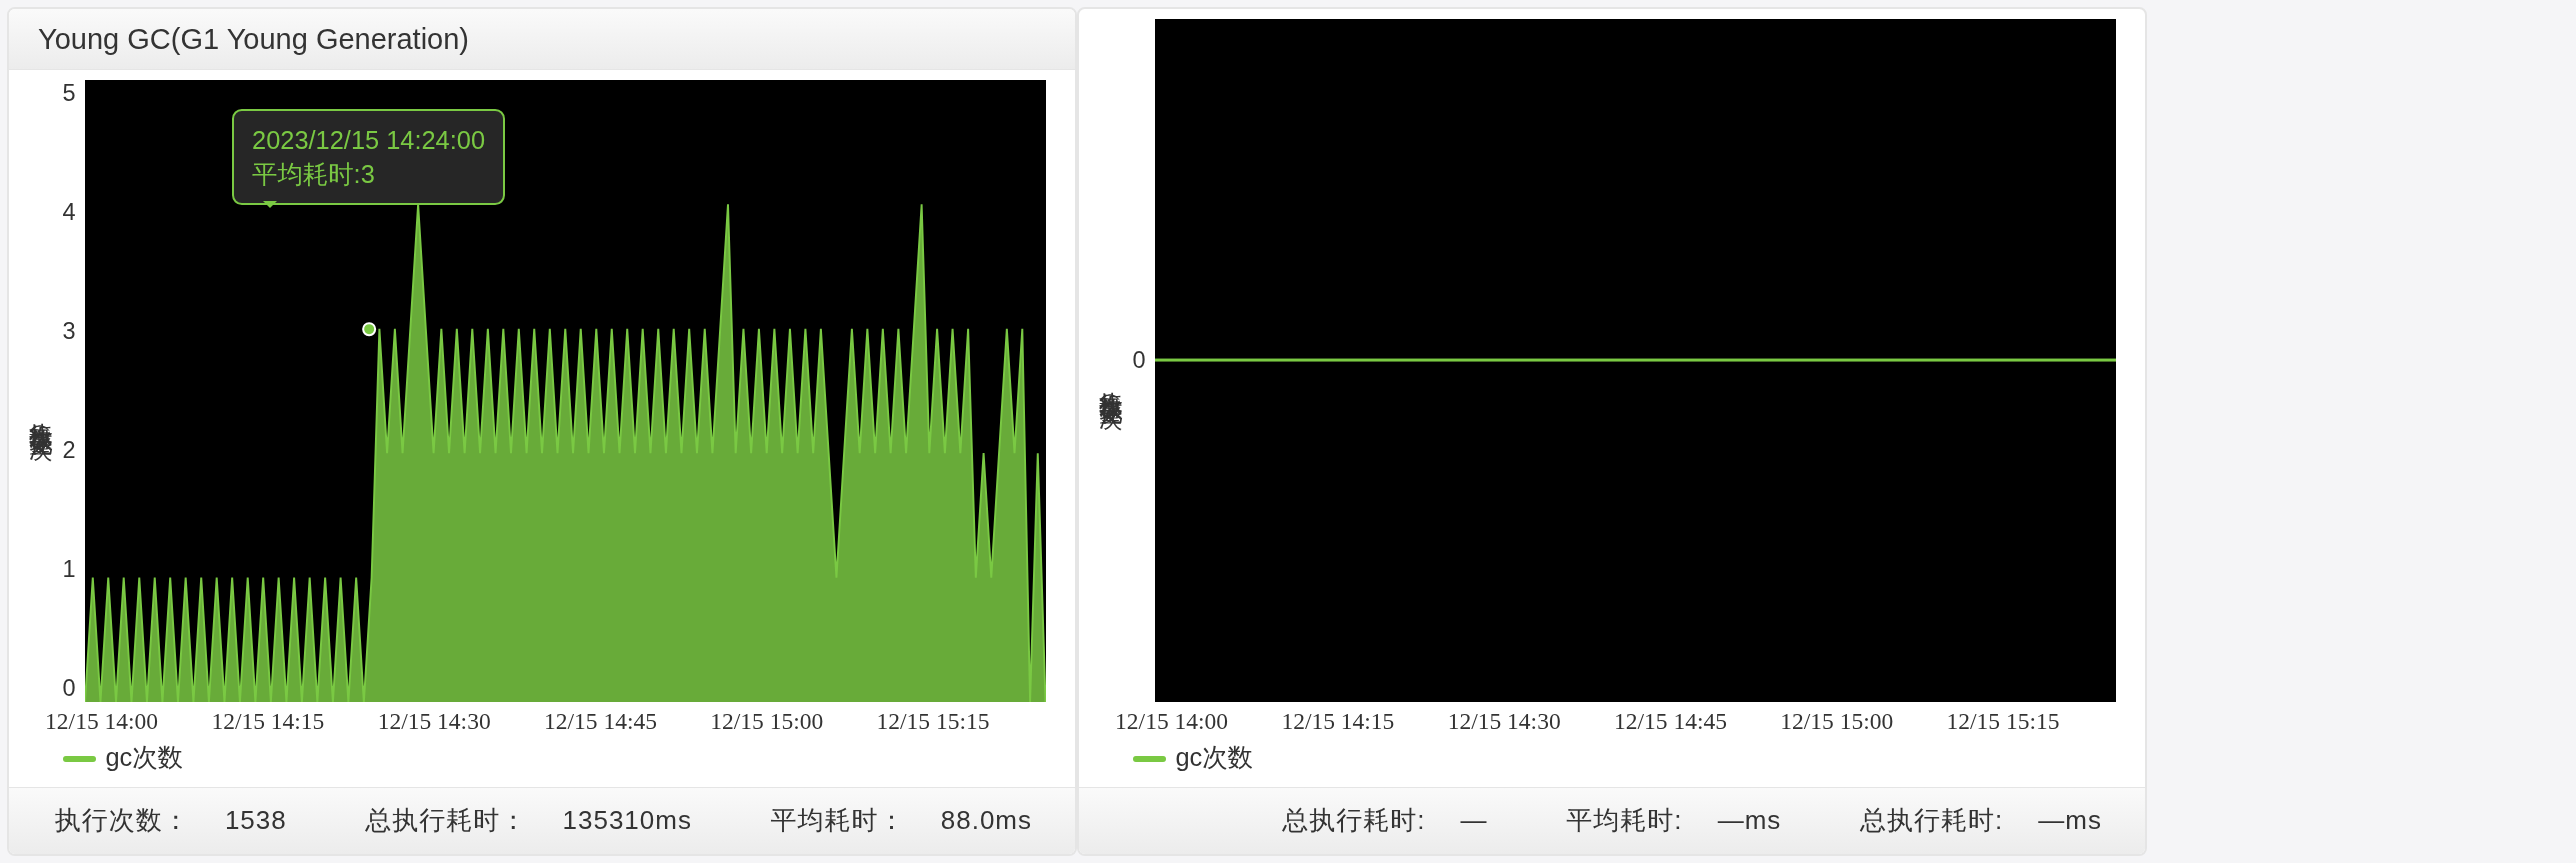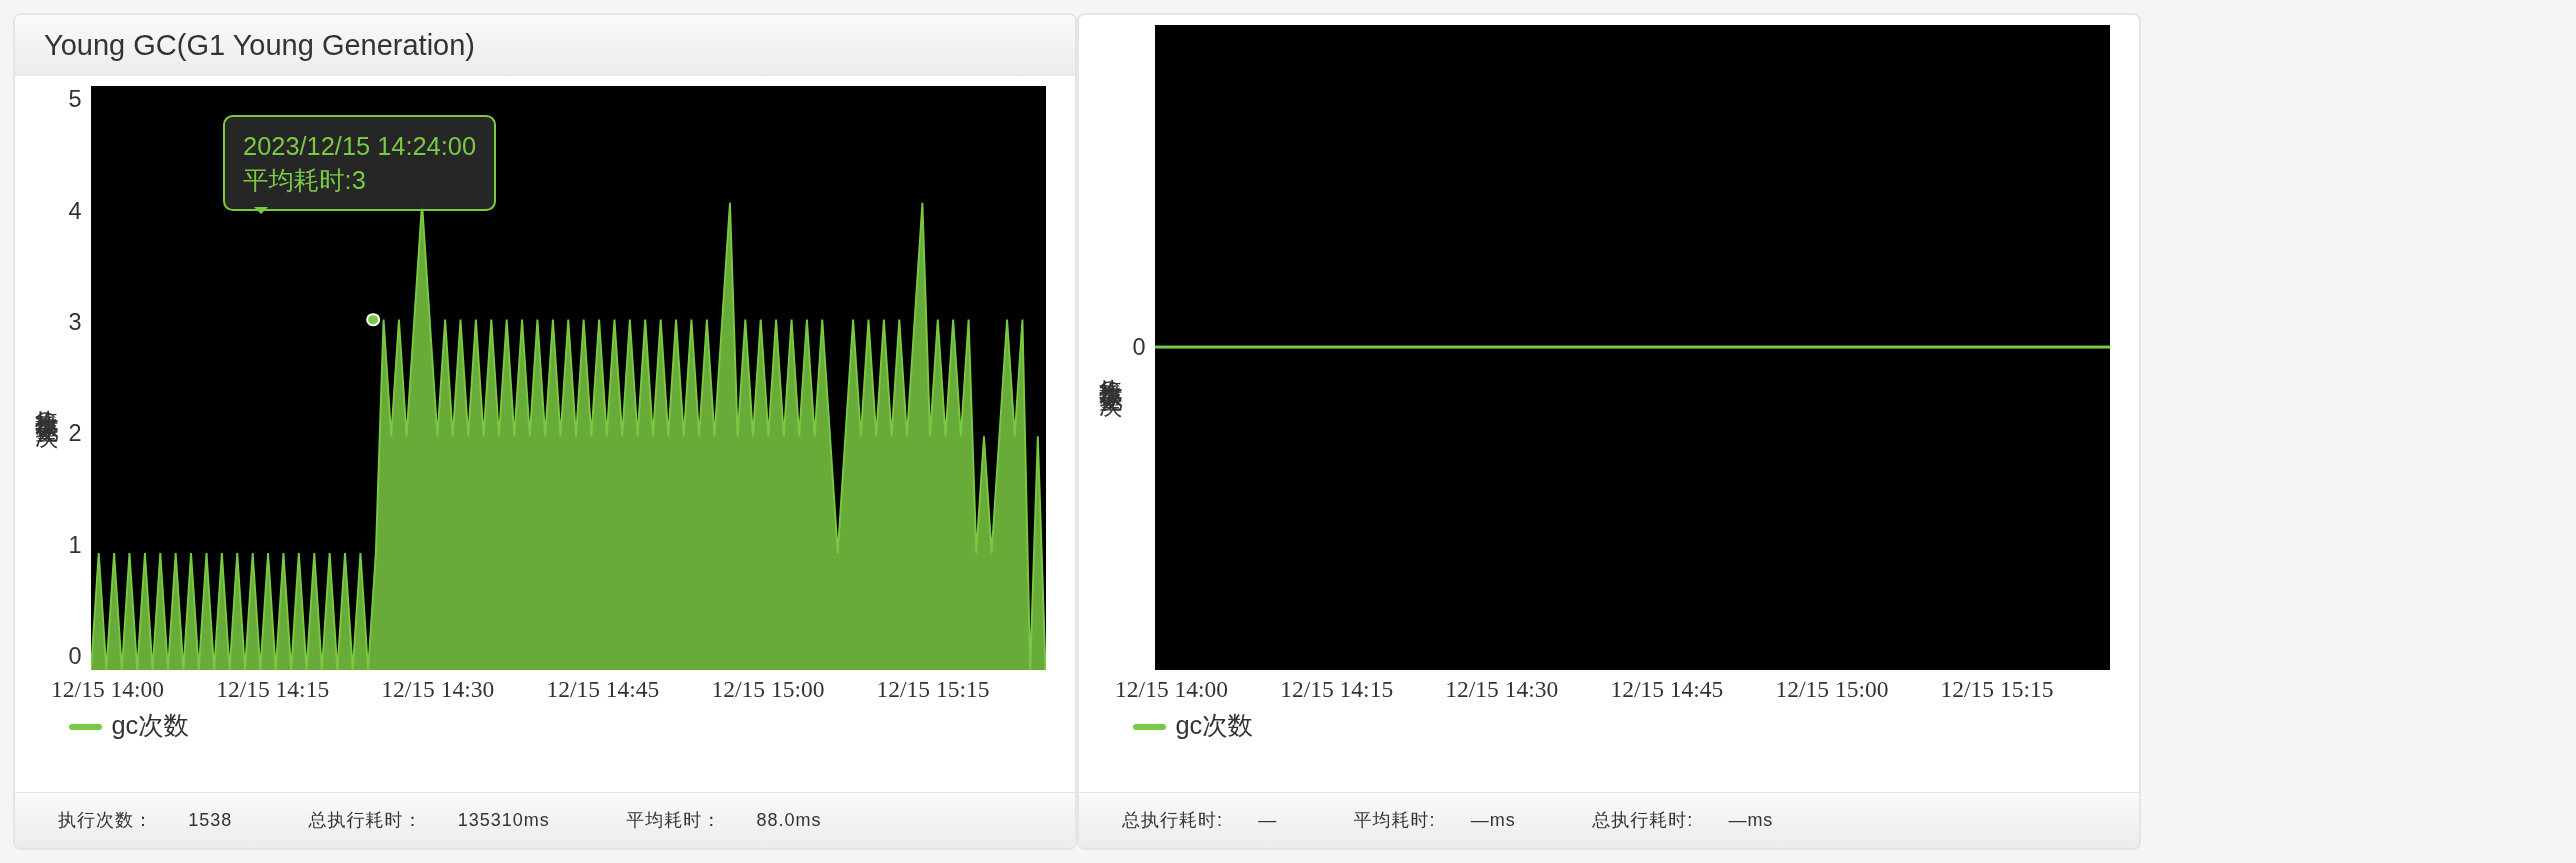--- a/index.html
+++ b/index.html
@@ -1,31 +1,31 @@
 <!DOCTYPE html>
 <html><head>
 <meta charset="utf-8">
 <style>
   * { box-sizing: border-box; }
   html, body { margin:0; padding:0; background:#f5f5f7; font-family:-apple-system,BlinkMacSystemFont,"Segoe UI","PingFang SC","Hiragino Sans GB","Microsoft YaHei",sans-serif; }
-  .wrap { display:flex; padding:13px; width:2154px; height:863px; }
+  .wrap { display:flex; padding:7px; width:2154px; height:863px; }
   .panel { flex:1; background:#fff; border:2px solid #e5e5e5; border-radius:7.8px; display:flex; flex-direction:column; overflow:hidden; }
   .panel-title { background:linear-gradient(#fafafa,#ececec); padding:13.7px 29px; font-size:29px; color:#333; border-bottom:1px solid #e5e5e5; }
   .chart-area { flex:1; display:flex; padding:9.8px 29px 0 9.8px; position:relative; }
   .y-axis-label { writing-mode:vertical-rl; text-orientation:upright; font-size:23.5px; color:#333; display:flex; align-items:center; justify-content:center; padding:0 5.9px 39px 5.9px; letter-spacing:2px; }
   .chart-body { flex:1; display:flex; flex-direction:column; }
   .plot-row { flex:1; display:flex; }
   .y-ticks { display:flex; flex-direction:column; justify-content:space-between; align-items:flex-end; padding-right:9.8px; font-size:23.5px; color:#333; }
   .plot { flex:1; background:#000; position:relative; overflow:hidden; }
   .plot svg { width:100%; height:100%; display:block; }
   .x-ticks { display:flex; justify-content:space-between; font-size:23.5px; color:#333; padding:5.9px 0 0 0; margin-left:39px; }
   .x-ticks span { transform:translateX(-50%); white-space:nowrap;font-family:Liberation Serif, serif; }
   .legend-row { text-align:left; font-size:25.4px; color:#333; padding:5.9px 0 11.7px; }
   .legend-swatch { display:inline-block; width:33px; height:5.9px; background:#7ac943; border-radius:2.9px; vertical-align:middle; margin-right:9.8px; }
-  .stats { background:linear-gradient(#fafafa,#ececec); border-top:1px solid #e5e5e5; text-align:left; font-size:18px; color:#333; padding:15.7px 7.8px; letter-spacing:1px;margin-top:37px; }
+  .stats { background:linear-gradient(#fafafa,#ececec); border-top:1px solid #e5e5e5; text-align:right; font-size:26px; color:#333; padding:15.7px 7.8px; letter-spacing:1px; }
   .stats span { margin:0 17.6px; }
   .tooltip { position:absolute; background:rgba(40,40,40,.96); border:2px solid #7ac943; border-radius:9.8px; color:#7ac943; font-size:25.4px; padding:11.7px 17.6px; white-space:nowrap; pointer-events:none; line-height:1.35; }
   .tooltip::after { content:""; position:absolute; left:29px; bottom:-11.7px; border:7.8px solid transparent; border-top-color:#7ac943; }
   .marker { position:absolute; width:13.7px; height:13.7px; border:2.9px solid #fff; background:#7ac943; border-radius:50%; transform:translate(-50%,-50%); }
   .y-center { display:flex; flex-direction:column; justify-content:center; align-items:flex-end; padding-right:9.8px; font-size:23.5px; color:#333; }
   .flatline { position:absolute; left:0; right:0; top:50%; height:2.9px; background:#7ac943; transform:translateY(-50%); }
 </style>
 </head>
 <body>
 
@@ -43,21 +43,21 @@
             <span>3</span>
             <span>2</span>
             <span>1</span>
             <span>0</span>
           </div>
           <div class="plot">
             <svg id="svg0" viewBox="0 0 1000 500" preserveAspectRatio="none">
                 <path d="M0.0 500.0 L8.1 400.0 L16.1 500.0 L24.2 400.0 L32.3 500.0 L40.3 400.0 L48.4 500.0 L56.5 400.0 L64.5 500.0 L72.6 400.0 L80.6 500.0 L88.7 400.0 L96.8 500.0 L104.8 400.0 L112.9 500.0 L121.0 400.0 L129.0 500.0 L137.1 400.0 L145.2 500.0 L153.2 400.0 L161.3 500.0 L169.4 400.0 L177.4 500.0 L185.5 400.0 L193.5 500.0 L201.6 400.0 L209.7 500.0 L217.7 400.0 L225.8 500.0 L233.9 400.0 L241.9 500.0 L250.0 400.0 L258.1 500.0 L266.1 400.0 L274.2 500.0 L282.3 400.0 L290.3 500.0 L298.4 400.0 L306.5 200.0 L314.5 300.0 L322.6 200.0 L330.6 300.0 L338.7 200.0 L346.8 100.0 L354.8 200.0 L362.9 300.0 L371.0 200.0 L379.0 300.0 L387.1 200.0 L395.2 300.0 L403.2 200.0 L411.3 300.0 L419.4 200.0 L427.4 300.0 L435.5 200.0 L443.5 300.0 L451.6 200.0 L459.7 300.0 L467.7 200.0 L475.8 300.0 L483.9 200.0 L491.9 300.0 L500.0 200.0 L508.1 300.0 L516.1 200.0 L524.2 300.0 L532.3 200.0 L540.3 300.0 L548.4 200.0 L556.5 300.0 L564.5 200.0 L572.6 300.0 L580.6 200.0 L588.7 300.0 L596.8 200.0 L604.8 300.0 L612.9 200.0 L621.0 300.0 L629.0 200.0 L637.1 300.0 L645.2 200.0 L653.2 300.0 L661.3 200.0 L669.4 100.0 L677.4 300.0 L685.5 200.0 L693.5 300.0 L701.6 200.0 L709.7 300.0 L717.7 200.0 L725.8 300.0 L733.9 200.0 L741.9 300.0 L750.0 200.0 L758.1 300.0 L766.1 200.0 L774.2 300.0 L782.3 400.0 L790.3 300.0 L798.4 200.0 L806.5 300.0 L814.5 200.0 L822.6 300.0 L830.6 200.0 L838.7 300.0 L846.8 200.0 L854.8 300.0 L862.9 200.0 L871.0 100.0 L879.0 300.0 L887.1 200.0 L895.2 300.0 L903.2 200.0 L911.3 300.0 L919.4 200.0 L927.4 400.0 L935.5 300.0 L943.5 400.0 L951.6 300.0 L959.7 200.0 L967.7 300.0 L975.8 200.0 L983.9 500.0 L991.9 300.0 L1000.0 500.0 L 1000 500 L 0 500 Z" fill="#7ac943" fill-opacity="0.85"></path>
                 <path d="M0.0 500.0 L8.1 400.0 L16.1 500.0 L24.2 400.0 L32.3 500.0 L40.3 400.0 L48.4 500.0 L56.5 400.0 L64.5 500.0 L72.6 400.0 L80.6 500.0 L88.7 400.0 L96.8 500.0 L104.8 400.0 L112.9 500.0 L121.0 400.0 L129.0 500.0 L137.1 400.0 L145.2 500.0 L153.2 400.0 L161.3 500.0 L169.4 400.0 L177.4 500.0 L185.5 400.0 L193.5 500.0 L201.6 400.0 L209.7 500.0 L217.7 400.0 L225.8 500.0 L233.9 400.0 L241.9 500.0 L250.0 400.0 L258.1 500.0 L266.1 400.0 L274.2 500.0 L282.3 400.0 L290.3 500.0 L298.4 400.0 L306.5 200.0 L314.5 300.0 L322.6 200.0 L330.6 300.0 L338.7 200.0 L346.8 100.0 L354.8 200.0 L362.9 300.0 L371.0 200.0 L379.0 300.0 L387.1 200.0 L395.2 300.0 L403.2 200.0 L411.3 300.0 L419.4 200.0 L427.4 300.0 L435.5 200.0 L443.5 300.0 L451.6 200.0 L459.7 300.0 L467.7 200.0 L475.8 300.0 L483.9 200.0 L491.9 300.0 L500.0 200.0 L508.1 300.0 L516.1 200.0 L524.2 300.0 L532.3 200.0 L540.3 300.0 L548.4 200.0 L556.5 300.0 L564.5 200.0 L572.6 300.0 L580.6 200.0 L588.7 300.0 L596.8 200.0 L604.8 300.0 L612.9 200.0 L621.0 300.0 L629.0 200.0 L637.1 300.0 L645.2 200.0 L653.2 300.0 L661.3 200.0 L669.4 100.0 L677.4 300.0 L685.5 200.0 L693.5 300.0 L701.6 200.0 L709.7 300.0 L717.7 200.0 L725.8 300.0 L733.9 200.0 L741.9 300.0 L750.0 200.0 L758.1 300.0 L766.1 200.0 L774.2 300.0 L782.3 400.0 L790.3 300.0 L798.4 200.0 L806.5 300.0 L814.5 200.0 L822.6 300.0 L830.6 200.0 L838.7 300.0 L846.8 200.0 L854.8 300.0 L862.9 200.0 L871.0 100.0 L879.0 300.0 L887.1 200.0 L895.2 300.0 L903.2 200.0 L911.3 300.0 L919.4 200.0 L927.4 400.0 L935.5 300.0 L943.5 400.0 L951.6 300.0 L959.7 200.0 L967.7 300.0 L975.8 200.0 L983.9 500.0 L991.9 300.0 L1000.0 500.0 " fill="none" stroke="#7ac943" stroke-width="2"></path>
               </svg>
-            <div class="tooltip" style="left:132px; top:29px;">
+            <div class="tooltip" style="left:147px; top:29px;">
               <div>2023/12/15 14:24:00</div>
               <div><span>平均耗时:</span><span>3</span></div>
             </div>
             <div class="marker" style="left:29.5%; top:40%;"></div>
           </div>
         </div>
         <div class="x-ticks">
           <span>12/15 14:00</span>
           <span>12/15 14:15</span>
           <span>12/15 14:30</span>

